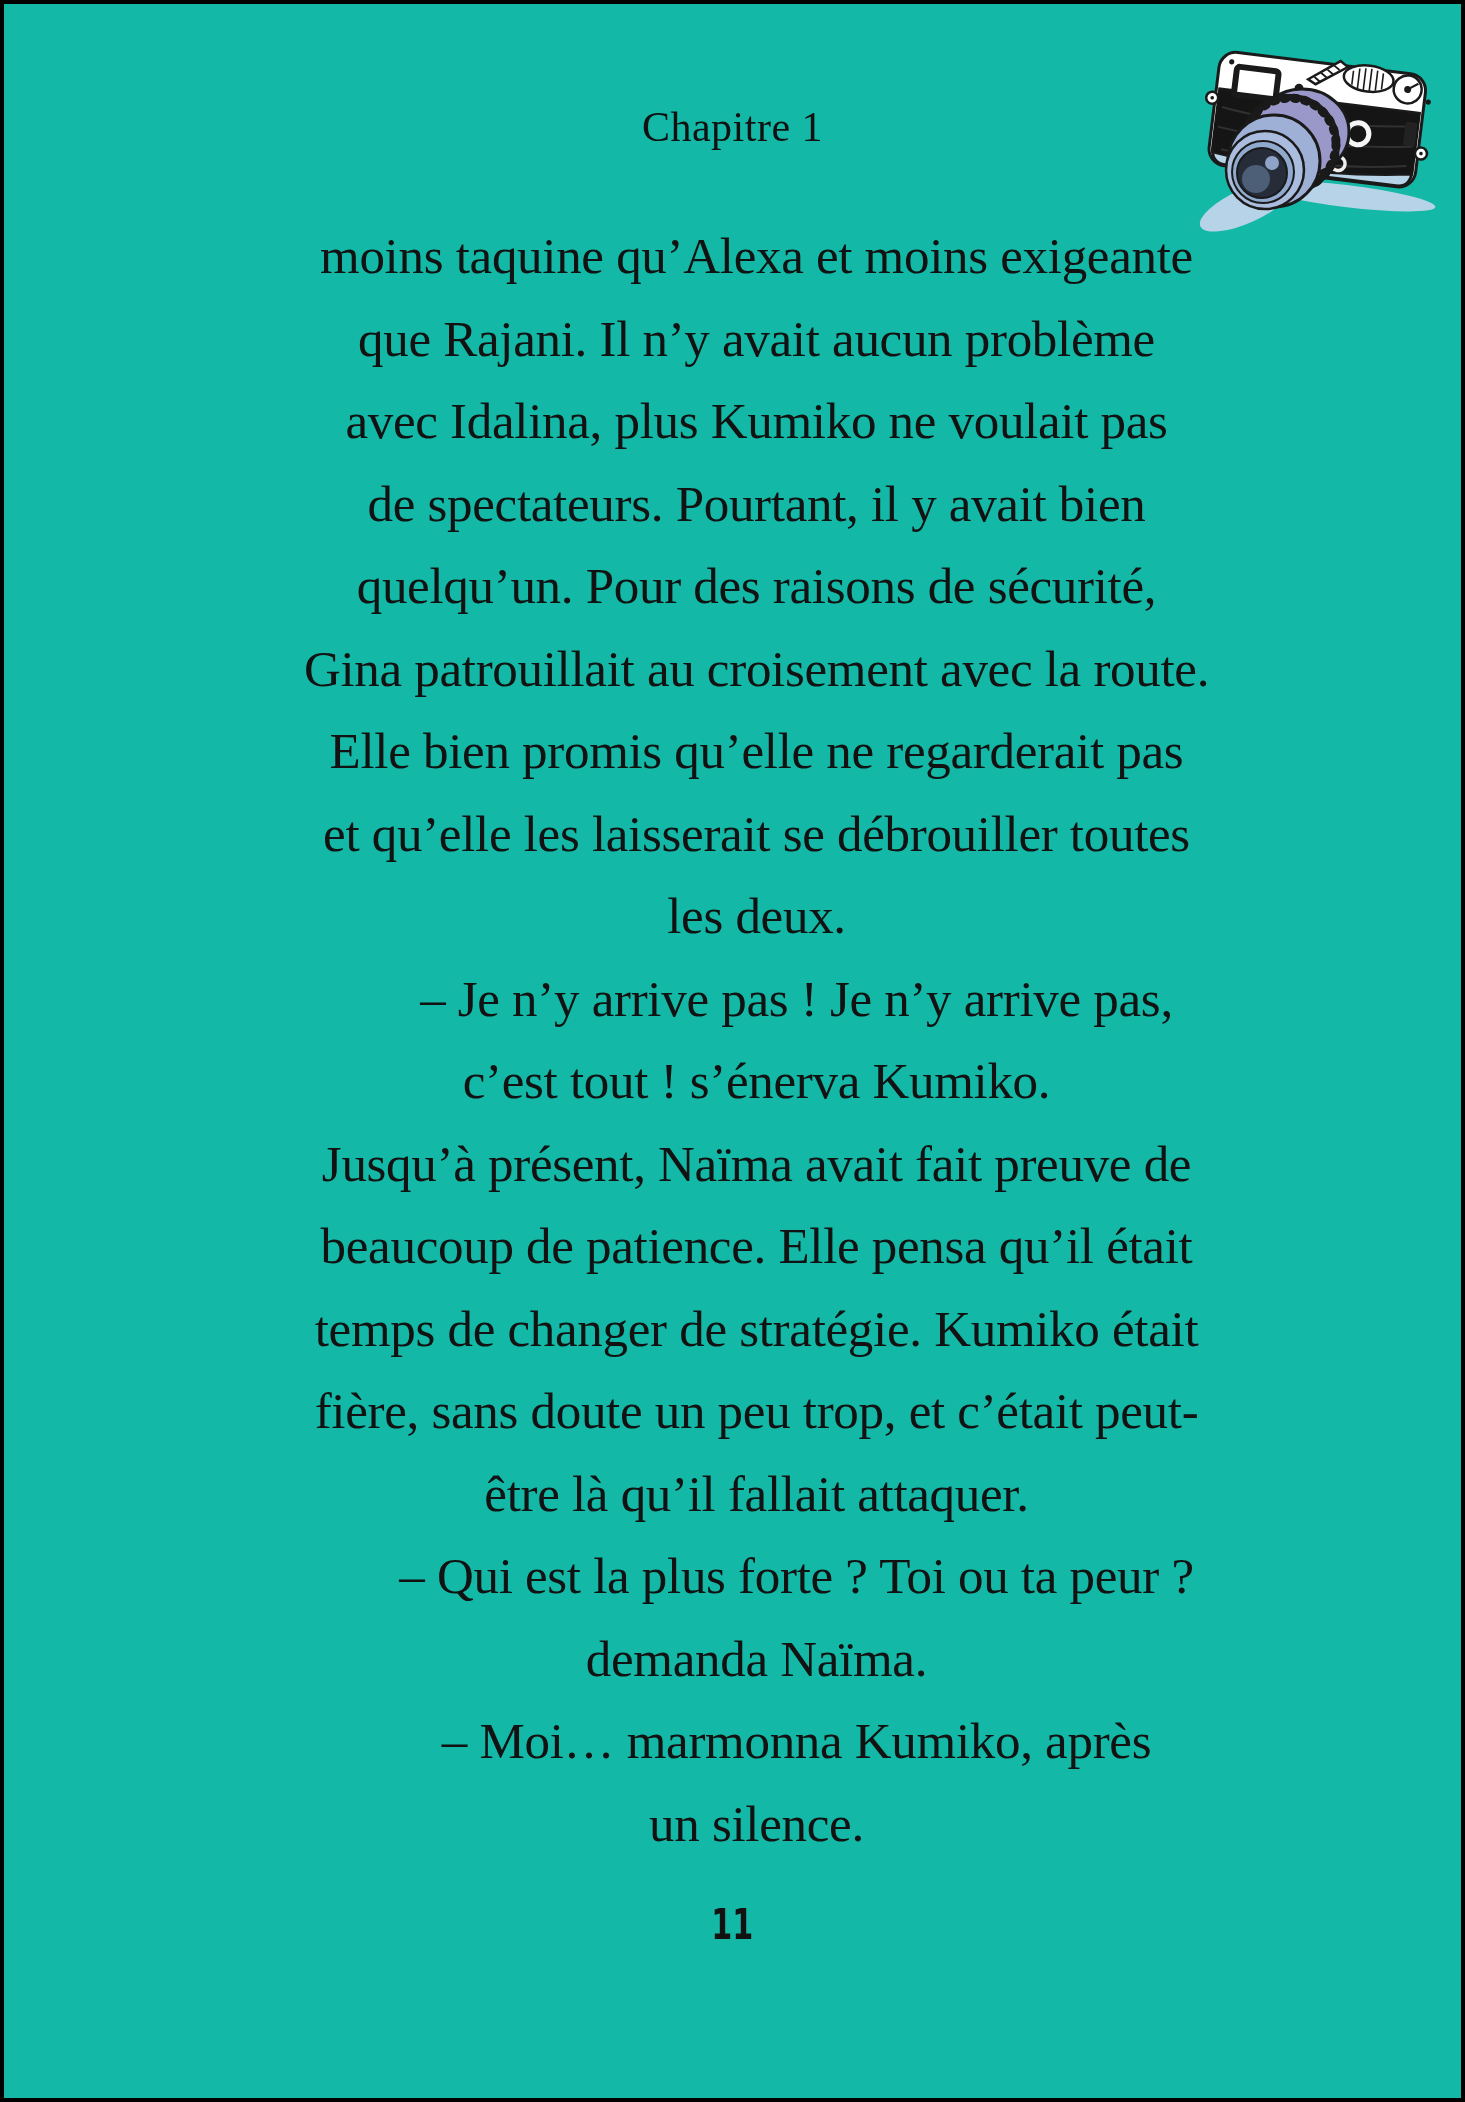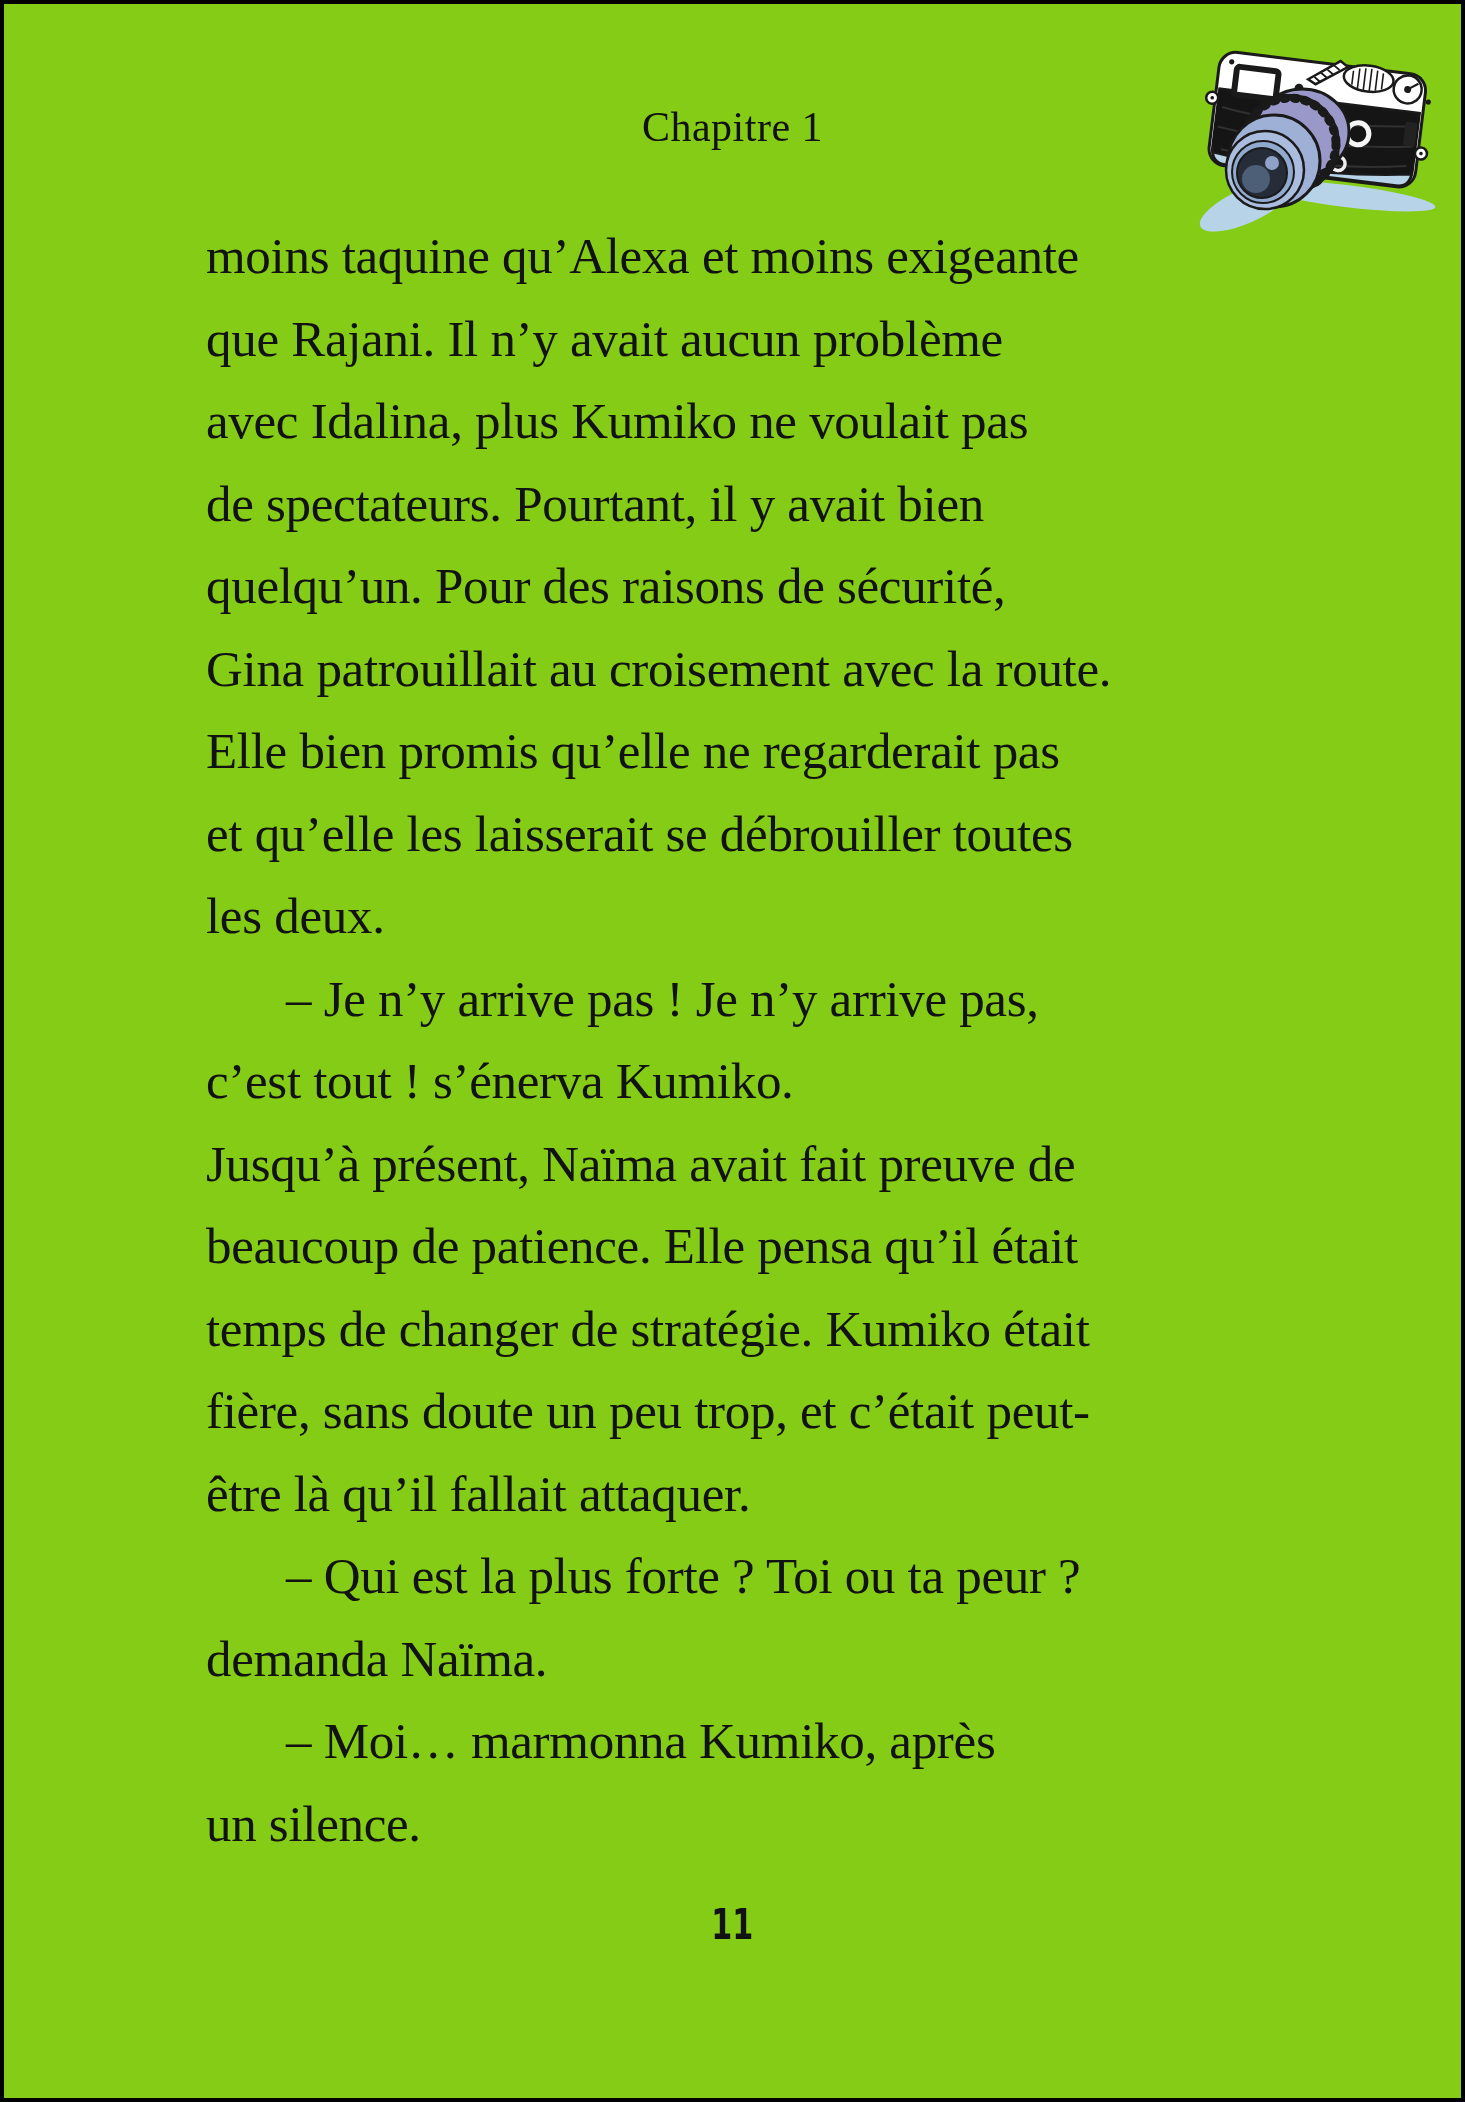--- a/index.html
+++ b/index.html
@@ -12,44 +12,45 @@
     --lens-aperture:#262c38;
     --lens-glass:#4d5e77;
     --lens-highlight:#8fa3c9;
     --shadow-blue:#b7d3e8;
     --ink:#121212;
   }
   html,body{margin:0;padding:0;background:#e8e8e8;}
   .page{
     position:relative;
     width:1465px;height:2102px;
-    background:#84cc16;
+    background:#14b8a6;
     border:4px solid #000;
     box-sizing:border-box;
     overflow:hidden;
     font-family:"Liberation Serif", serif;
     color:var(--ink);
   }
   .chapter-title{
     position:absolute;
     top:101px;left:0;width:1457px;
     text-align:center;
     font-size:42px;
     line-height:44px;
     letter-spacing:0.5px;
     color:#111;
   }
   .body-text{
     position:absolute;
-    left:202px;top:211px;
+    left:210px;top:211px;
     width:1085px;
     font-size:51px;
     line-height:82.5px;
     letter-spacing:-0.3px;
     white-space:nowrap;
+    text-align:center;
   }
   .body-text .line{height:82.5px;}
   .body-text .line.indent{padding-left:80px;}
   .camera-illustration{
     position:absolute;
     left:1170px;top:34px;
     width:276px;height:206px;
   }
   .page-number{
     position:absolute;

